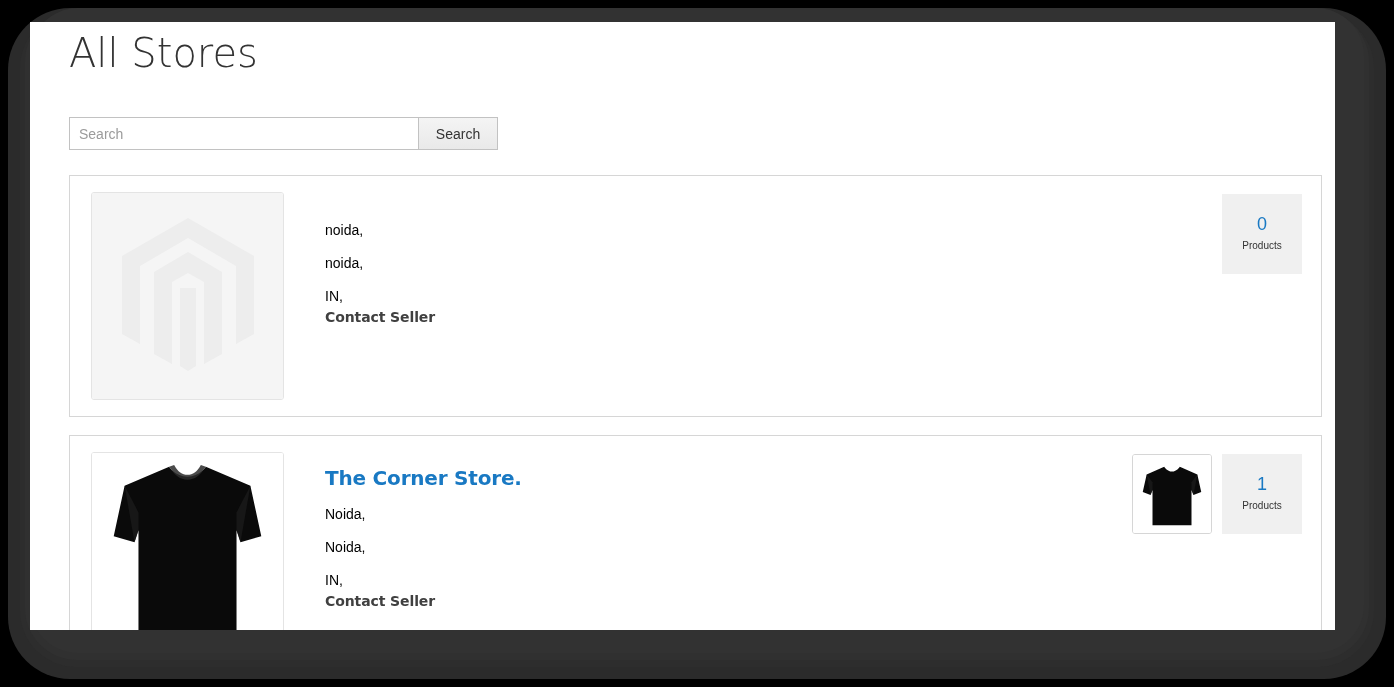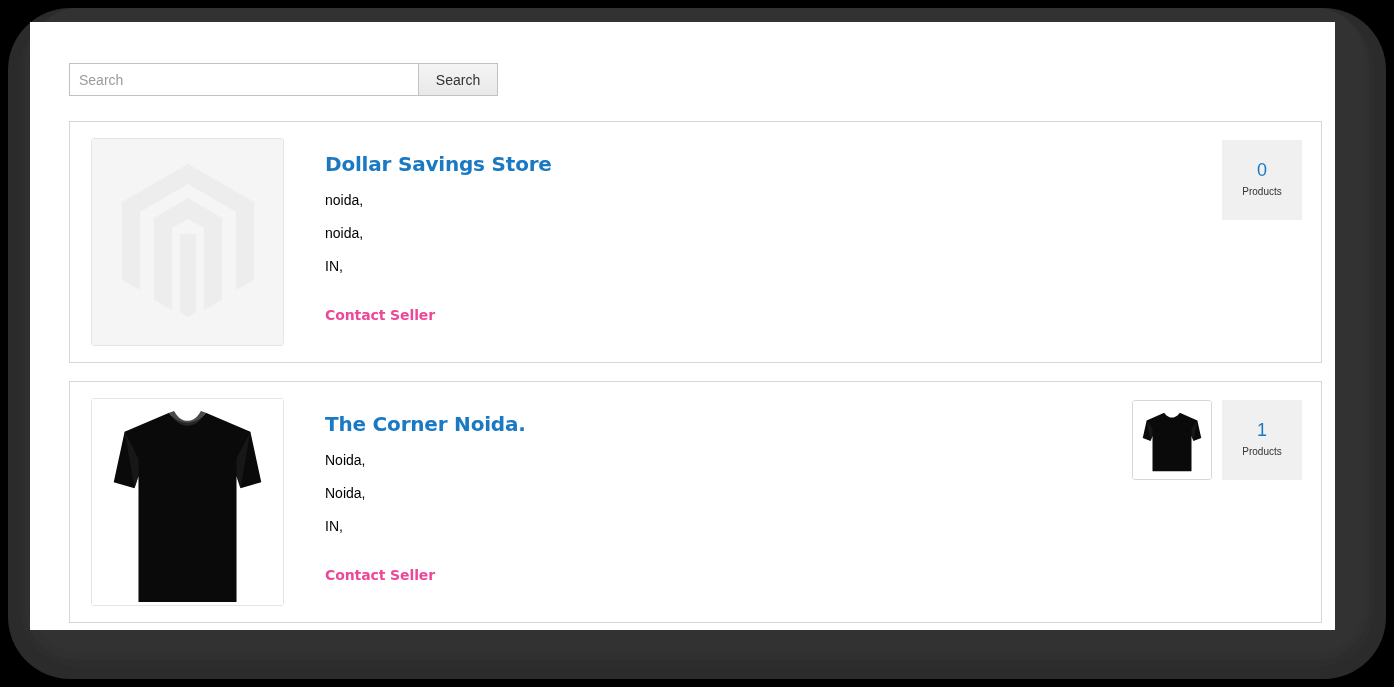--- a/index.html
+++ b/index.html
@@ -160,24 +160,24 @@
     font-family: "Liberation Sans", sans-serif;
     font-size: 14px;
     color: #000000;
     line-height: 18px;
     margin-top: 15px;
   }
   .contact-seller {
     font-family: "DejaVu Sans", sans-serif;
     font-size: 14px;
     font-weight: 700;
-    color: #ec4899;
+    color: #404040;
     text-decoration: none;
     display: inline-block;
-    margin-top: 32px;
+    margin-top: 4px;
     letter-spacing: -0.1px;
   }
 
   .store-right {
     flex: 0 0 auto;
     display: flex;
     align-items: flex-start;
     gap: 10px;
     padding-right: 19px;
     padding-top: 2px;
@@ -220,20 +220,21 @@
 <body>
 
 <div class="device-frame">
   <div class="bezel-ring r1"></div>
   <div class="bezel-ring r2"></div>
   <div class="bezel-ring r3"></div>
 
   <div class="viewport">
     <div class="page-inner">
 
+      <h1 class="page-title">All Stores</h1>
 
       <div class="search-row">
         <input class="search-input" type="text" placeholder="Search" style="">
         <button class="search-button">Search</button>
       </div>
 
       <div class="store-list">
 
         <div class="store-card">
           <div class="store-thumb-wrap">
@@ -242,21 +243,20 @@
                 <g fill="#ededed">
                   <path d="M70 2 L136 40 L136 118 L118 128 L118 50 L70 22 L22 50 L22 128 L4 118 L4 40 Z"></path>
                   <path d="M70 36 L104 56 L104 138 L86 148 L86 66 L70 57 L54 66 L54 148 L36 138 L36 56 Z"></path>
                   <path d="M62 72 L78 72 L78 150 L70 155 L62 150 Z"></path>
                 </g>
               </svg>
             </div>
           </div>
 
           <div class="store-info">
-            <a class="store-name" href="#">Dollar Savings Store</a>
             <div class="store-addr">noida,</div>
             <div class="store-addr">noida,</div>
             <div class="store-addr">IN,</div>
             <a class="contact-seller" href="#">Contact Seller</a>
           </div>
 
           <div class="store-right">
             <div class="count-badge">
               <span class="count-number">0</span>
               <span class="count-label">Products</span>
@@ -273,21 +273,21 @@
                          L160 33 L171 84 L150 90 L146 78 L146 205 L47 205 L47 78 L43 90 L22 84 L33 33 Z" fill="#0a0a0a"></path>
                 <path d="M78 14 C84 23 89 27 96.5 27 C104 27 109 23 115 14
                          L110 12 C106 19 102 22 96.5 22 C91 22 87 19 83 12 Z" fill="#2a2a2a" opacity="0.85"></path>
                 <path d="M33 33 L43 90 L47 78 L47 60 Z" fill="#1c1c1c" opacity="0.7"></path>
                 <path d="M160 33 L150 90 L146 78 L146 60 Z" fill="#1c1c1c" opacity="0.7"></path>
               </svg>
             </div>
           </div>
 
           <div class="store-info">
-            <a class="store-name" href="#">The Corner Noida.</a>
+            <a class="store-name" href="#">The Corner Store.</a>
             <div class="store-addr">Noida,</div>
             <div class="store-addr">Noida,</div>
             <div class="store-addr">IN,</div>
             <a class="contact-seller" href="#">Contact Seller</a>
           </div>
 
           <div class="store-right">
             <div class="product-thumb">
               <svg width="100%" height="100%" viewBox="0 0 80 80" aria-hidden="true">
                 <rect x="0" y="0" width="80" height="80" fill="#ffffff"></rect>

